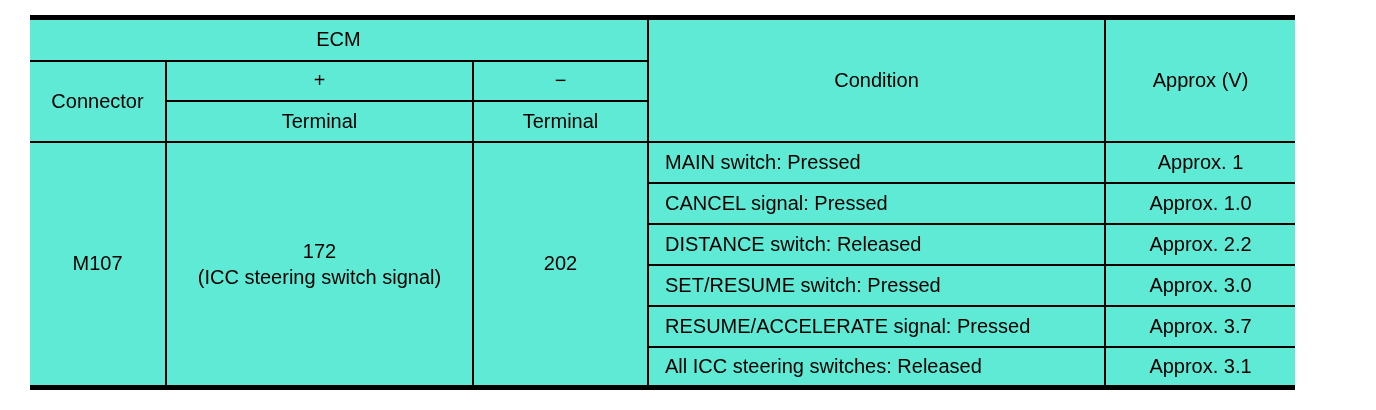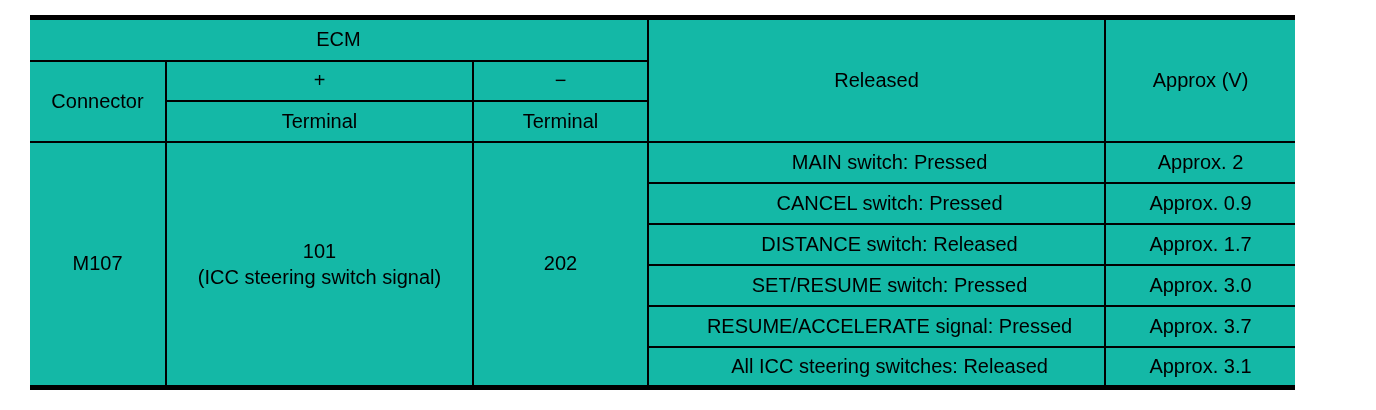--- a/index.html
+++ b/index.html
@@ -24,79 +24,79 @@
   }
   .spec-table th,
   .spec-table td {
     border: 2px solid #000;
     font-weight: normal;
     font-size: 20px;
     line-height: 1.25;
     text-align: center;
     vertical-align: middle;
     padding: 0 6px;
-    background: #14b8a6;
+    background: #5eead4;
     overflow: hidden;
     white-space: nowrap;
   }
   tr.r-ecm      { height: 43px; }
   tr.r-sign     { height: 40px; }
   tr.r-terminal { height: 41px; }
   tbody tr      { height: 41px; }
   td.cond {
-    text-align: center;
-    padding-left: 32px;
+    text-align: left;
+    padding-left: 16px;
   }
   td.two-line { white-space: normal; line-height: 26px; }
 </style>
 </head>
 <body>
 
 <table class="spec-table">
   <colgroup>
     <col style="width:136px">
     <col style="width:307px">
     <col style="width:175px">
     <col style="width:457px">
     <col style="width:190px">
   </colgroup>
   <thead>
     <tr class="r-ecm">
       <th colspan="3">ECM</th>
-      <th rowspan="3">Released</th>
+      <th rowspan="3">Condition</th>
       <th rowspan="3">Approx (V)</th>
     </tr>
     <tr class="r-sign">
       <th rowspan="2">Connector</th>
       <th>+</th>
       <th>−</th>
     </tr>
     <tr class="r-terminal">
       <th>Terminal</th>
       <th>Terminal</th>
     </tr>
   </thead>
   <tbody>
     <tr>
       <td rowspan="6">M107</td>
       <td rowspan="6" class="two-line">
-        <div>101</div>
+        <div>172</div>
         <div>(ICC steering switch signal)</div>
       </td>
       <td rowspan="6">202</td>
       <td class="cond">MAIN switch: Pressed</td>
-      <td>Approx. 2</td>
+      <td>Approx. 1</td>
     </tr>
     <tr>
-      <td class="cond">CANCEL switch: Pressed</td>
-      <td>Approx. 0.9</td>
+      <td class="cond">CANCEL signal: Pressed</td>
+      <td>Approx. 1.0</td>
     </tr>
     <tr>
       <td class="cond">DISTANCE switch: Released</td>
-      <td>Approx. 1.7</td>
+      <td>Approx. 2.2</td>
     </tr>
     <tr>
       <td class="cond">SET/RESUME switch: Pressed</td>
       <td>Approx. 3.0</td>
     </tr>
     <tr>
       <td class="cond">RESUME/ACCELERATE signal: Pressed</td>
       <td>Approx. 3.7</td>
     </tr>
     <tr>

